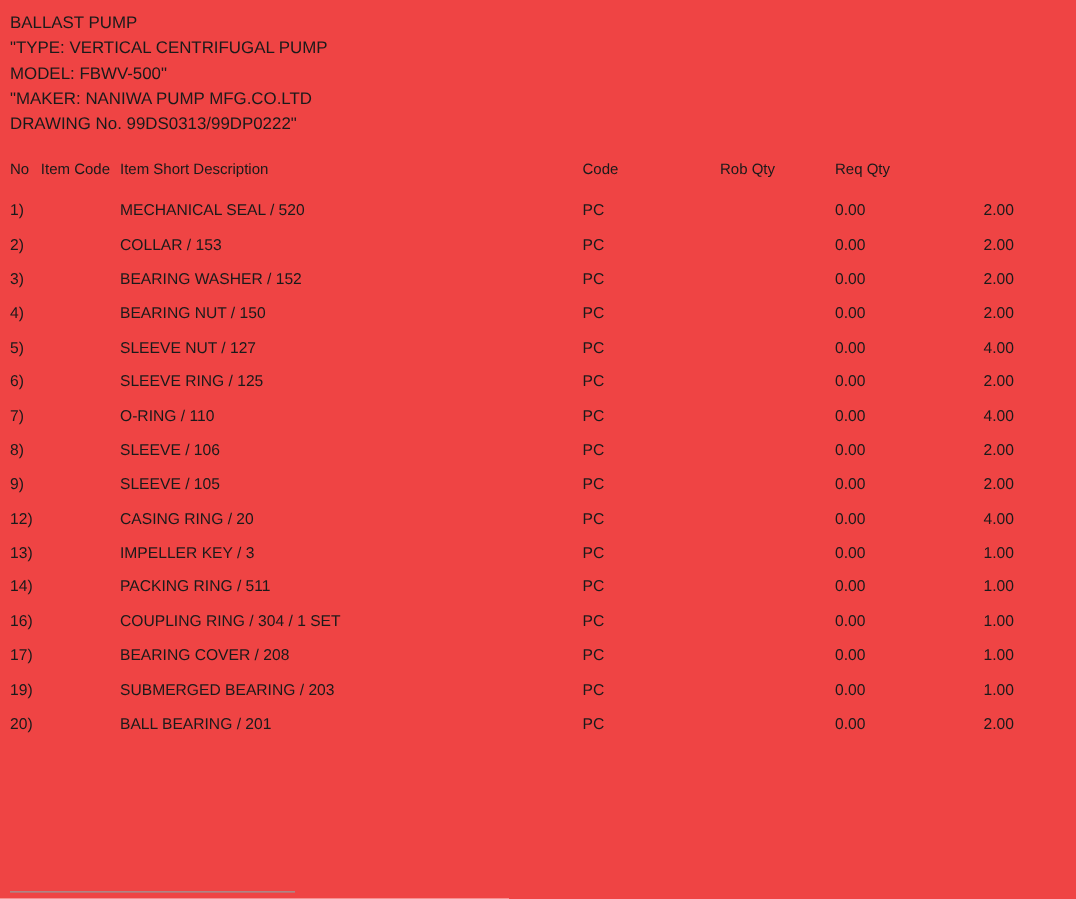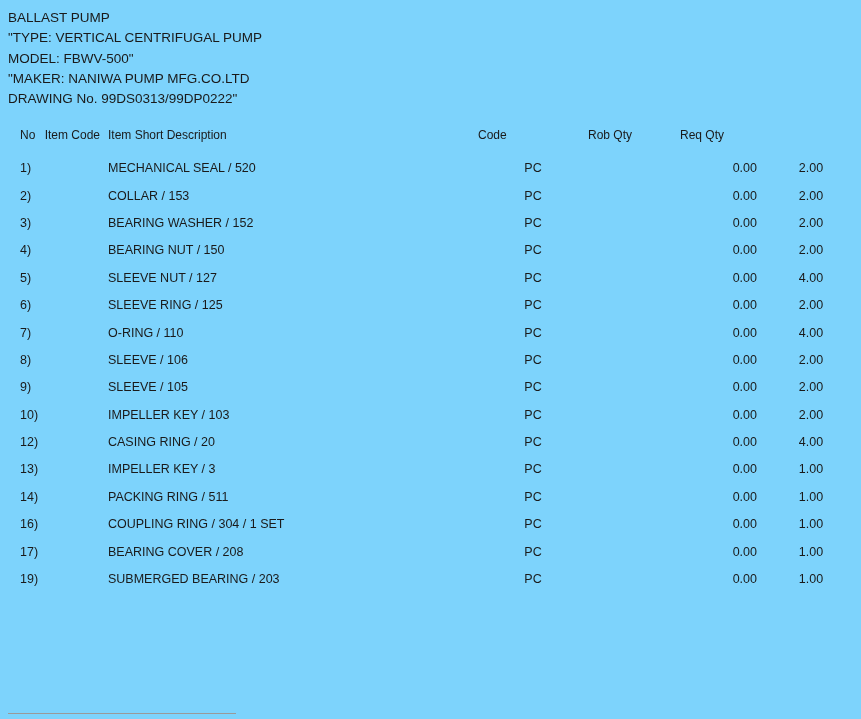--- a/index.html
+++ b/index.html
@@ -10,34 +10,34 @@
   body {
     font-family: "Liberation Sans", sans-serif;
     color: #1a1a1a;
     -webkit-font-smoothing: antialiased;
   }
   #page {
     position: relative;
     width: 861px;
     height: 719px;
     overflow: hidden;
-    background: #7dd3fc;
+    background: #ef4444;
   }
   .header-block {
     padding: 8px 0 0 8px;
   }
   .header-line {
     font-size: 13.5px;
     line-height: 20.3px;
     color: #1a1a1a;
     white-space: pre;
   }
   .table-wrap {
     margin-top: 19px;
-    padding-left: 20px;
+    padding-left: 8px;
     padding-right: 8px;
   }
   table.items {
     border-collapse: collapse;
     width: 845px;
     table-layout: fixed;
   }
   table.items th {
     font-size: 12px;
     font-weight: normal;
@@ -61,23 +61,23 @@
   col.c-qty   { width: 108px; }
 
   th.h-no     { padding-left: 0px; }
   th.h-desc   { padding-left: 47px; }
   th.h-unit   { padding-left: 0px; }
   th.h-rob    { padding-left: 14px; }
   th.h-req    { padding-left: 0px; }
 
   td.t-no     { padding-left: 0px; }
   td.t-desc   { padding-left: 88px; margin-top: 48px; }
-  td.t-unit   { padding-left: 0px; text-align: center; }
+  td.t-unit   { padding-left: 0px; }
   td.t-rob    { text-align: left; padding-left: 0px; }
-  td.t-req    { text-align: right; padding-right: 0px; }
+  td.t-req    { padding-right: 0px; }
   td.t-qty    { text-align: center; padding-right: 15px; }
   .bottom-rule {
     position: absolute;
     left: 8px;
     top: 713px;
     width: 228px;
     height: 1px;
     background: #9a9a9a;
   }
 </style>
@@ -184,28 +184,20 @@
         </tr>
         <tr>
           <td class="t-no">9)</td>
           <td class="t-desc">SLEEVE / 105</td>
           <td class="t-unit">PC</td>
           <td class="t-rob"></td>
           <td class="t-req">0.00</td>
           <td class="t-qty">2.00</td>
         </tr>
         <tr>
-          <td class="t-no">10)</td>
-          <td class="t-desc">IMPELLER KEY / 103</td>
-          <td class="t-unit">PC</td>
-          <td class="t-rob"></td>
-          <td class="t-req">0.00</td>
-          <td class="t-qty">2.00</td>
-        </tr>
-        <tr>
           <td class="t-no">12)</td>
           <td class="t-desc">CASING RING / 20</td>
           <td class="t-unit">PC</td>
           <td class="t-rob"></td>
           <td class="t-req">0.00</td>
           <td class="t-qty">4.00</td>
         </tr>
         <tr>
           <td class="t-no">13)</td>
           <td class="t-desc">IMPELLER KEY / 3</td>
@@ -238,20 +230,28 @@
           <td class="t-req">0.00</td>
           <td class="t-qty">1.00</td>
         </tr>
         <tr>
           <td class="t-no">19)</td>
           <td class="t-desc">SUBMERGED BEARING / 203</td>
           <td class="t-unit">PC</td>
           <td class="t-rob"></td>
           <td class="t-req">0.00</td>
           <td class="t-qty">1.00</td>
+        </tr>
+        <tr>
+          <td class="t-no">20)</td>
+          <td class="t-desc">BALL BEARING / 201</td>
+          <td class="t-unit">PC</td>
+          <td class="t-rob"></td>
+          <td class="t-req">0.00</td>
+          <td class="t-qty">2.00</td>
         </tr>
       </tbody>
     </table>
   </div>
 
   <div class="bottom-rule"></div>
 
 </div>
 
 </body></html>

